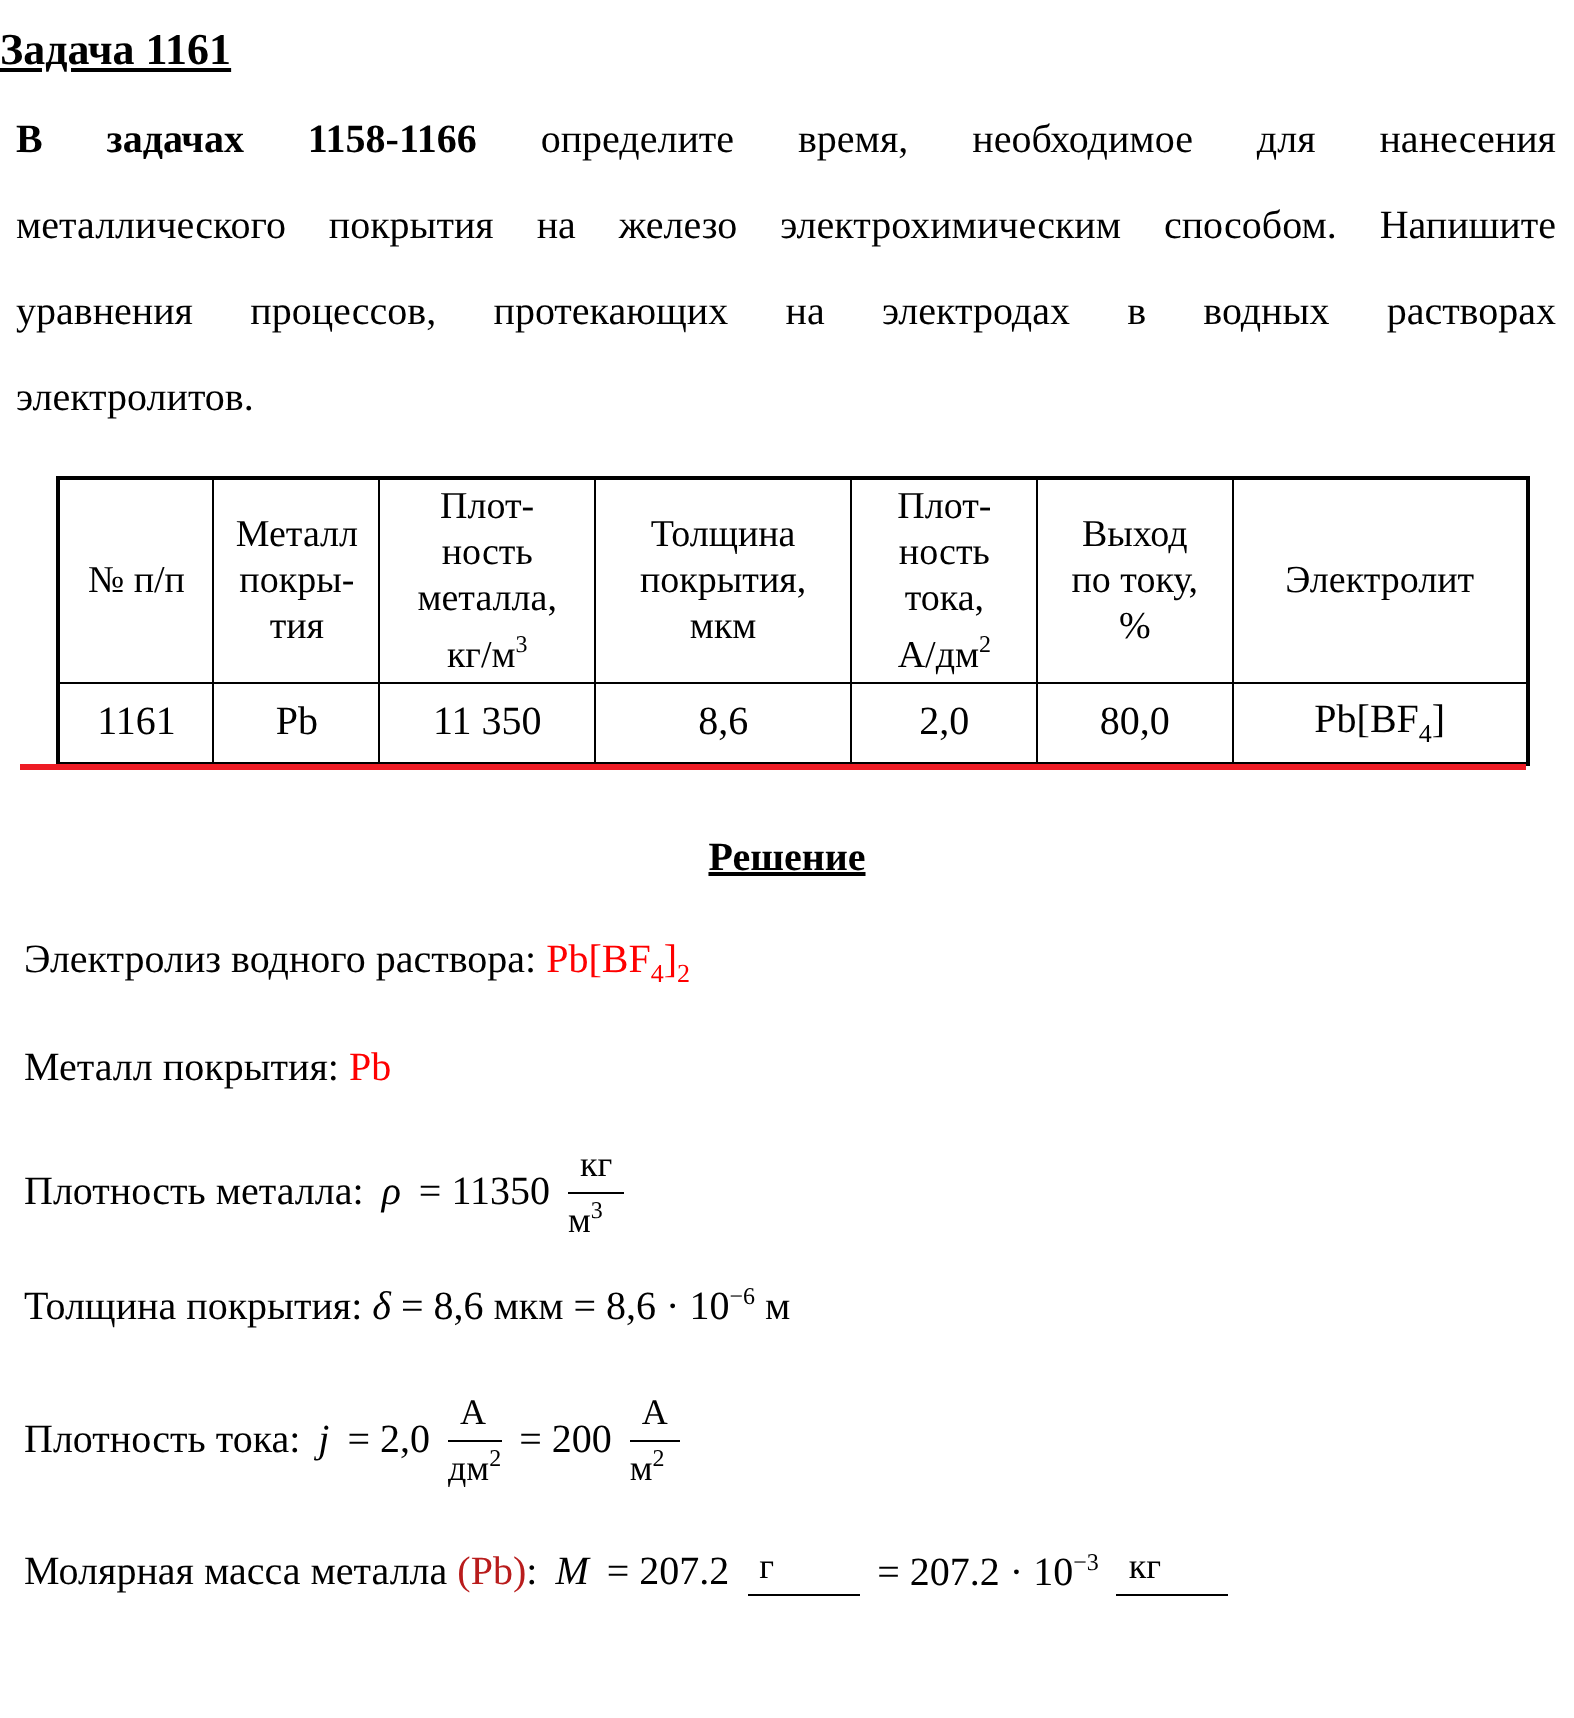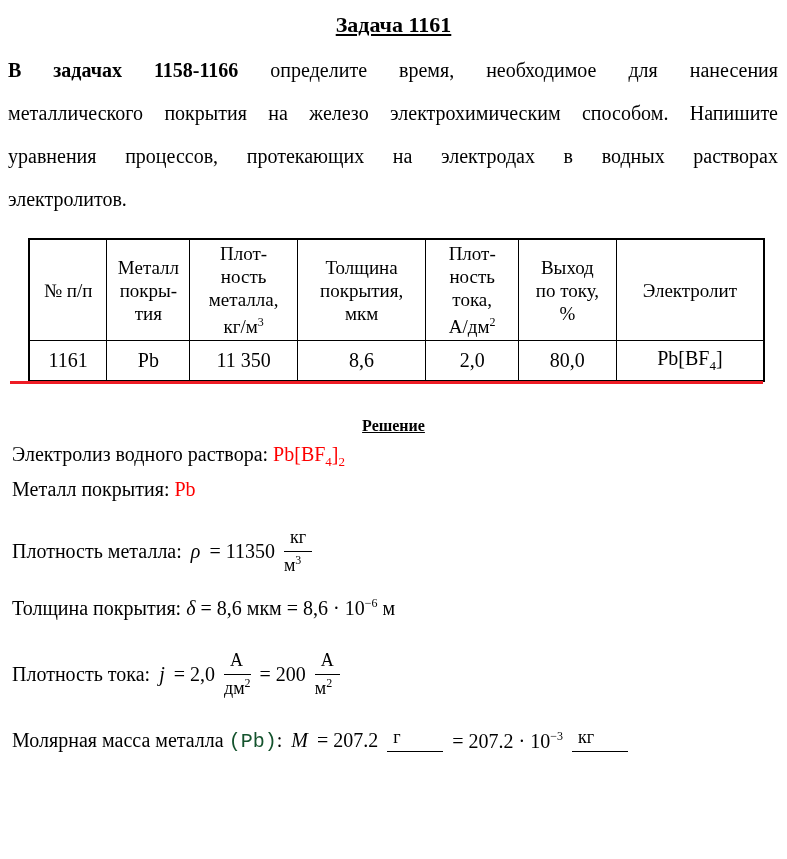--- a/index.html
+++ b/index.html
@@ -5,21 +5,21 @@
   * { box-sizing: border-box; }
   html,body { margin:0; padding:0; }
   body {
     width:787px; height:859px; overflow:hidden;
     background:#ffffff; color:#000;
     font-family:"Liberation Serif", serif;
   }
   .page { position:relative; width:787px; height:859px; }
 
   .doc-title {
-    margin:12px 0 0 0; text-align:center;
+    margin:12px 0 0 0; text-align:left;
     font-size:22px; font-weight:bold; text-decoration:underline;
   }
 
   .intro { margin:11px 9px 0 8px; font-size:20px; }
   .jline { text-align:justify; text-align-last:justify; line-height:43px; }
   .jlast { text-align:left; text-align-last:left; line-height:43px; }
   .b { font-weight:bold; }
 
   table.data-table {
     border-collapse:collapse; table-layout:fixed;
@@ -38,25 +38,25 @@
     vertical-align:middle;
   }
   .hl { display:block; }
   sup { font-size:12px; }
   sub { font-size:13px; }
 
   .red-rule { width:753px; height:3px; margin:-1px 0 0 10px; }
 
   .sol-heading {
     margin:33px 0 0 0; text-align:center;
-    font-size:16px; font-weight:bold; text-decoration:underline;
+    font-size:20px; font-weight:bold; text-decoration:underline;
   }
 
   .sol-line { margin-left:12px; font-size:20px; }
-  .txt  { margin-top:8px; }
+  .txt  { margin-top:28px; }
   .red  { }
   .it   { font-style:italic; font-family:"Liberation Serif", serif; }
 
   .fline { display:flex; align-items:center; column-gap:9px; }
   .frac { display:inline-block; text-align:left; font-size:18px; line-height:1.15; }
   .frac .num { display:block; border-bottom:1.5px solid #000; padding:0 6px 3px; }
   .frac .den { display:block; padding-top:2px; }
   .frac.wide .num { min-width:56px; }
 
   #line3 { margin-top:26px; }
@@ -172,21 +172,21 @@
     </span>
     <span>= 200</span>
     <span class="frac">
       <span class="num">А</span>
       <span class="den"><span>м</span><sup>2</sup></span>
     </span>
   </div>
 
 
   <div class="sol-line fline" id="line7">
-    <span><span>Молярная масса металла </span><span class="red" style="color: #14532d; font-family: Liberation Mono, monospace;">(Pb)</span><span>:</span></span>
+    <span><span>Молярная масса металла </span><span class="red" style="color: #b91c1c;">(Pb)</span><span>:</span></span>
     <span class="it">M</span>
     <span>= 207.2</span>
     <span class="frac wide">
       <span class="num">г</span>
       <span class="den"></span>
     </span>
     <span><span>= 207.2 · 10</span><sup>−3</sup></span>
     <span class="frac wide">
       <span class="num">кг</span>
       <span class="den"></span>

